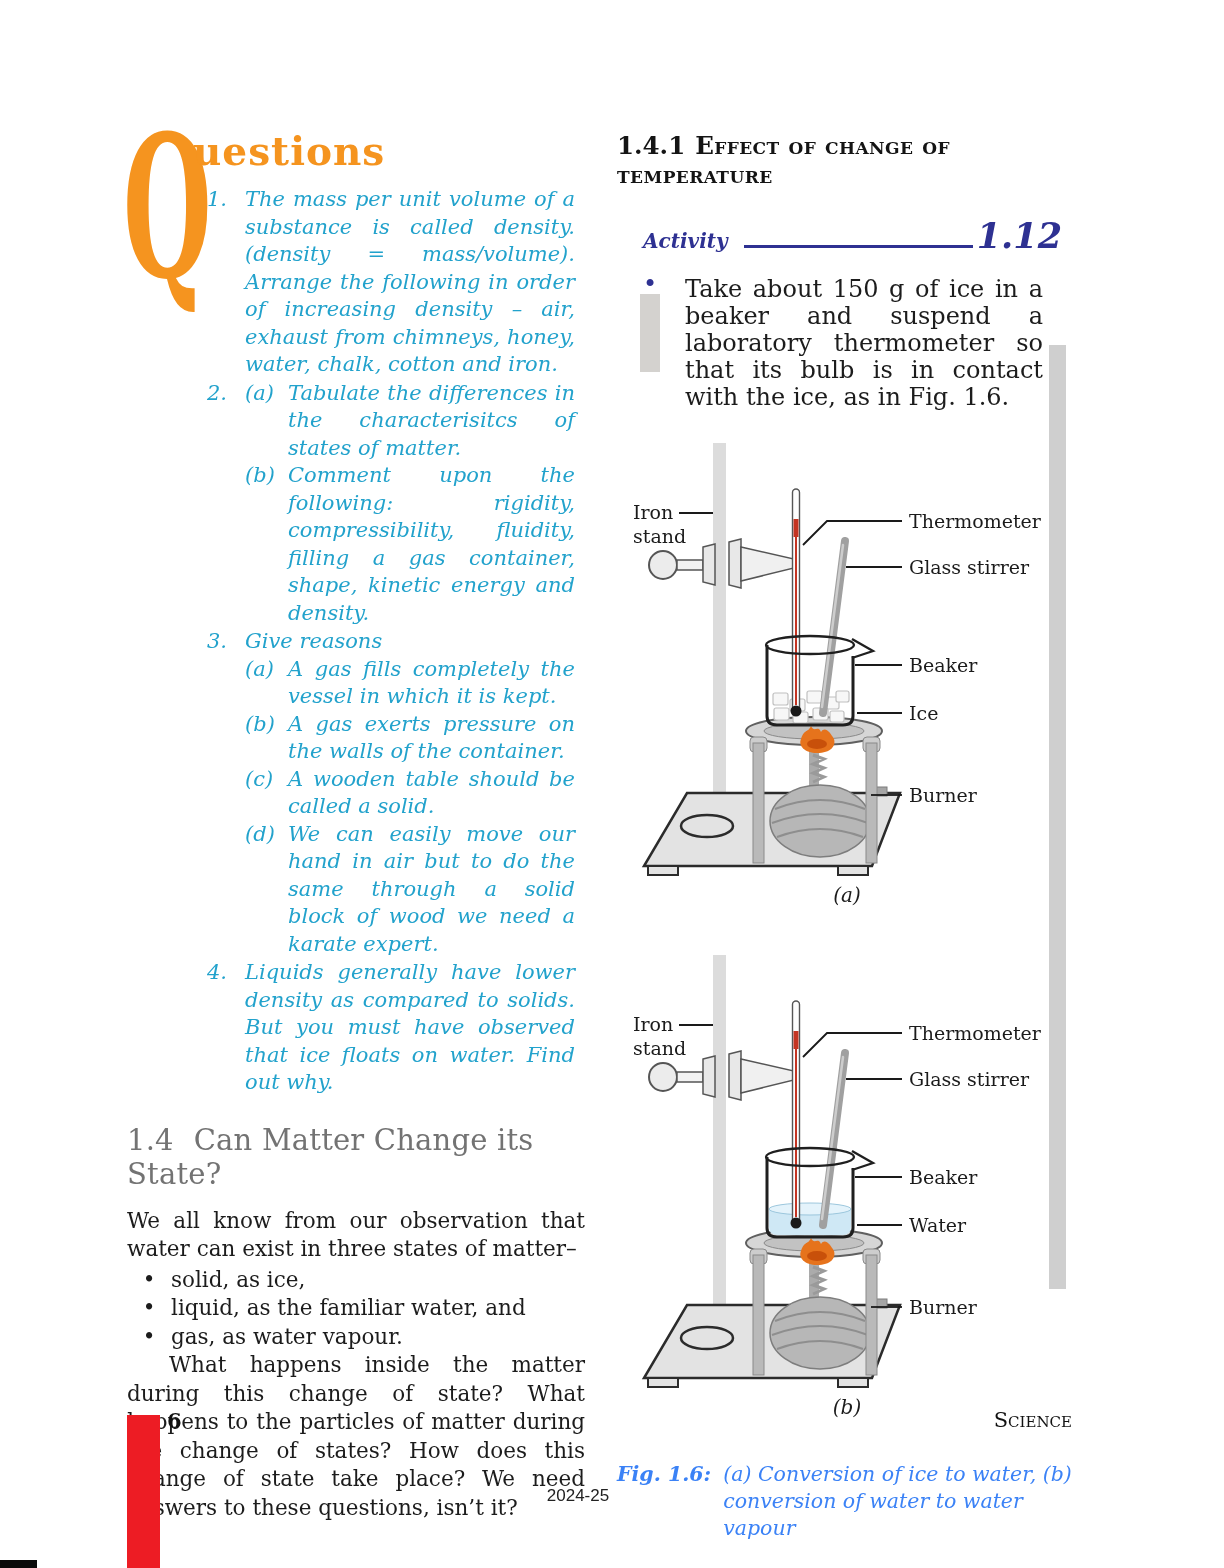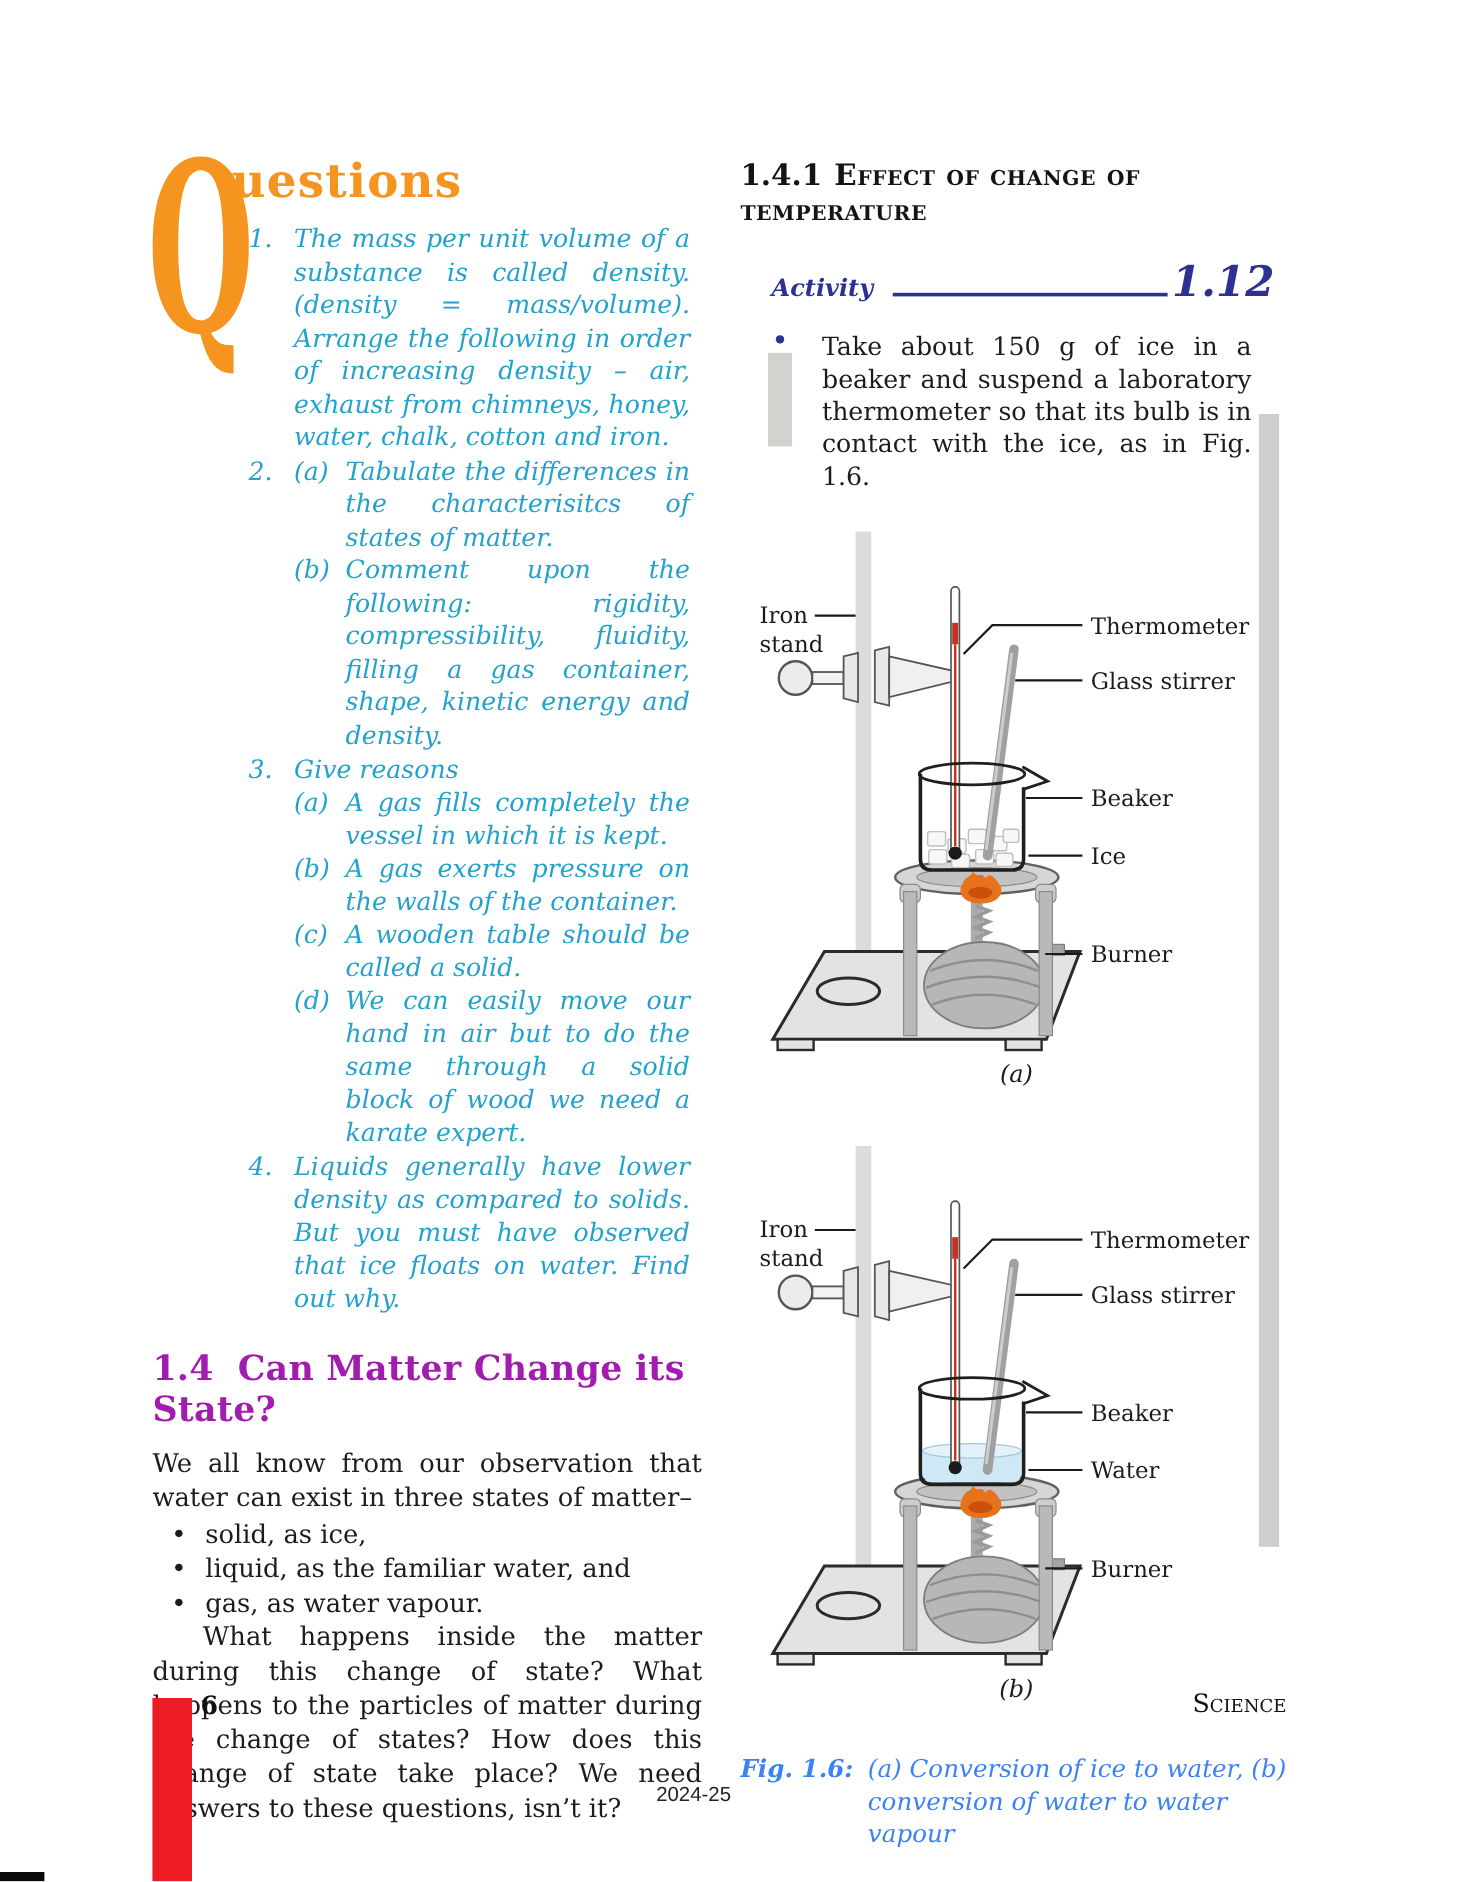--- a/index.html
+++ b/index.html
@@ -17,41 +17,41 @@
   }
   .q-word{position:absolute;left:66px;top:4px;color:#F5941F;font-size:39px;font-weight:bold;letter-spacing:1px;}
   .q-list{margin-top:0;}
   .q-item{display:flex;margin-bottom:1px;}
   .q-num{flex:none;width:38px;margin-left:80px;font-style:italic;color:#22A2CC;font-size:21px;line-height:27.5px;}
   .q-body{flex:none;width:330px;font-style:italic;color:#22A2CC;font-size:21px;line-height:27.5px;}
   .q-text{text-align:justify;}
   .q-sub{display:flex;}
   .q-sub-label{flex:none;width:43px;}
   .q-sub-text{flex:1;text-align:justify;}
-  .sec-heading{margin:26px 0 0 0;font-size:29px;font-weight:bold;color:#a21caf;letter-spacing:0.2px;}
+  .sec-heading{margin:26px 0 0 0;font-size:29px;font-weight:normal;color:#737373;letter-spacing:0.2px;}
   .sec-heading .sec-num{margin-right:20px;}
   .body-par{margin:16px 0 0 0;width:458px;font-size:21.5px;line-height:28.5px;text-align:justify;}
   .body-par.indented{text-indent:42px;margin-top:0;}
   .bullet-list{margin:2px 0 0 0;}
   .bullet-row{display:flex;font-size:21.5px;line-height:28.5px;}
   .bullet-dot{flex:none;width:44px;text-align:center;}
   
   .right-col{position:absolute;left:617px;top:131px;width:473px;}
   .subsec{margin:0;font-size:24.5px;color:#141414;}
   .subsec .subsec-num{font-weight:bold;margin-right:10px;}
   .subsec .subsec-title{font-variant:small-caps;font-weight:bold;letter-spacing:0.4px;}
   .activity-row{display:flex;align-items:baseline;margin:26px 28px 0 26px;color:#2E3192;}
   .act-word{font-size:20px;font-weight:bold;font-style:italic;white-space:nowrap;}
   .act-rule{flex:1;border-bottom:3px solid #2E3192;margin:0 4px 5px 16px;height:1px;}
   .act-num{font-size:35px;font-weight:bold;font-style:italic;white-space:nowrap;}
   .activity-item{display:flex;margin-top:20px;}
   .act-gutter{flex:none;position:relative;width:20px;margin-left:23px;}
   .act-bullet{position:absolute;left:3px;top:-6px;color:#2E3192;font-size:24px;}
   .act-bar{position:absolute;left:0;top:18px;width:20px;height:78px;background:#d4d2cf;}
-  .act-text{margin:0 0 0 25px;width:358px;font-size:21px;line-height:27px;text-align:justify;color:#1c1c1c;}
+  .act-text{margin:0 0 0 25px;width:358px;font-size:24px;line-height:27px;text-align:justify;color:#1c1c1c;}
   .figure-wrap{margin-top:14px;}
   .fig-sub{width:460px;text-align:center;font-style:italic;font-size:20px;color:#1c1c1c;margin-top:2px;}
   .figure-wrap.second{margin-top:30px;}
   .fig-caption{display:flex;margin-top:42px;font-style:italic;font-size:20.5px;line-height:27px;color:#3b82f6;}
   .fig-caption .fig-label{flex:none;font-weight:bold;margin-right:12px;white-space:nowrap;}
   .fig-caption .fig-text{width:362px;}
   svg text{font-family:"DejaVu Serif",serif;font-size:19px;fill:#1b1b1b;font-style:normal;}
   
   .right-deco-bar{position:absolute;left:1049px;top:345px;width:17px;height:944px;background:#cfcfcf;}
   .footer-red-bar{position:absolute;left:127px;top:1415px;width:33px;height:153px;background:#ED1C24;}

